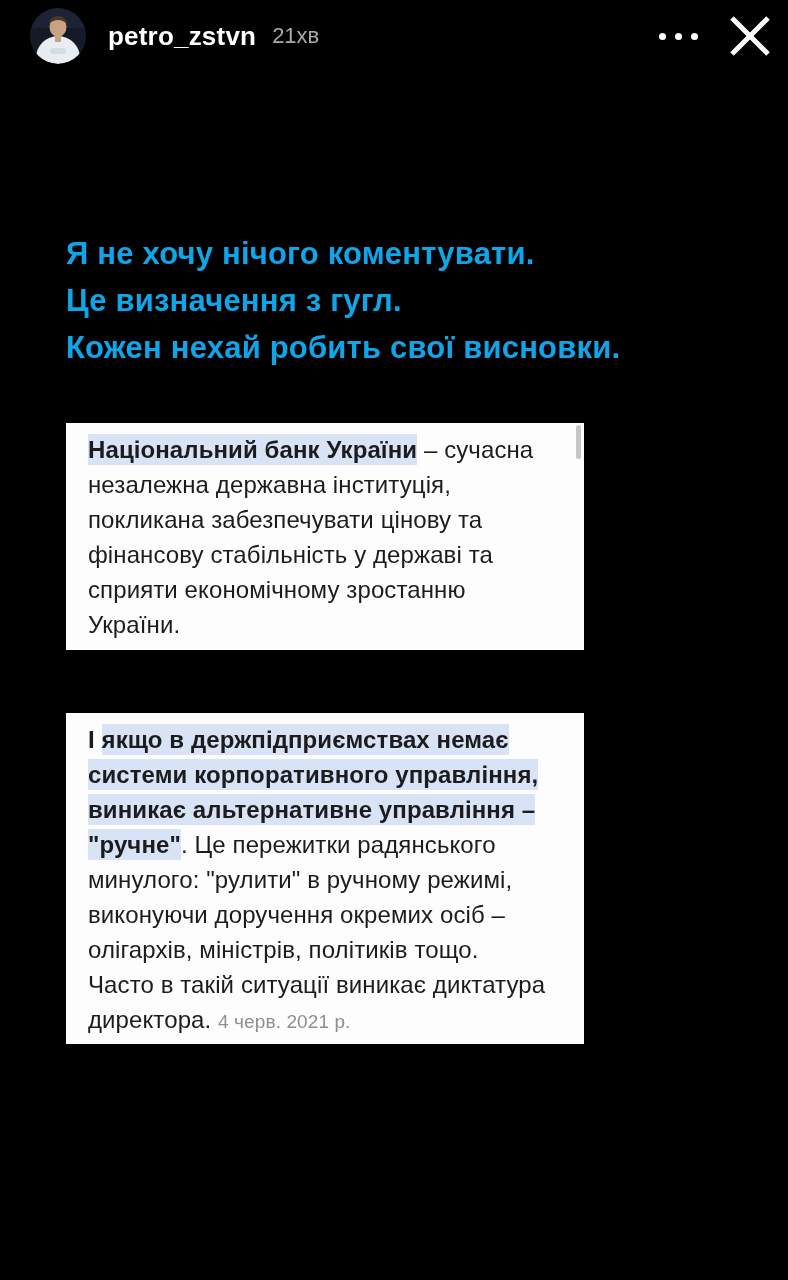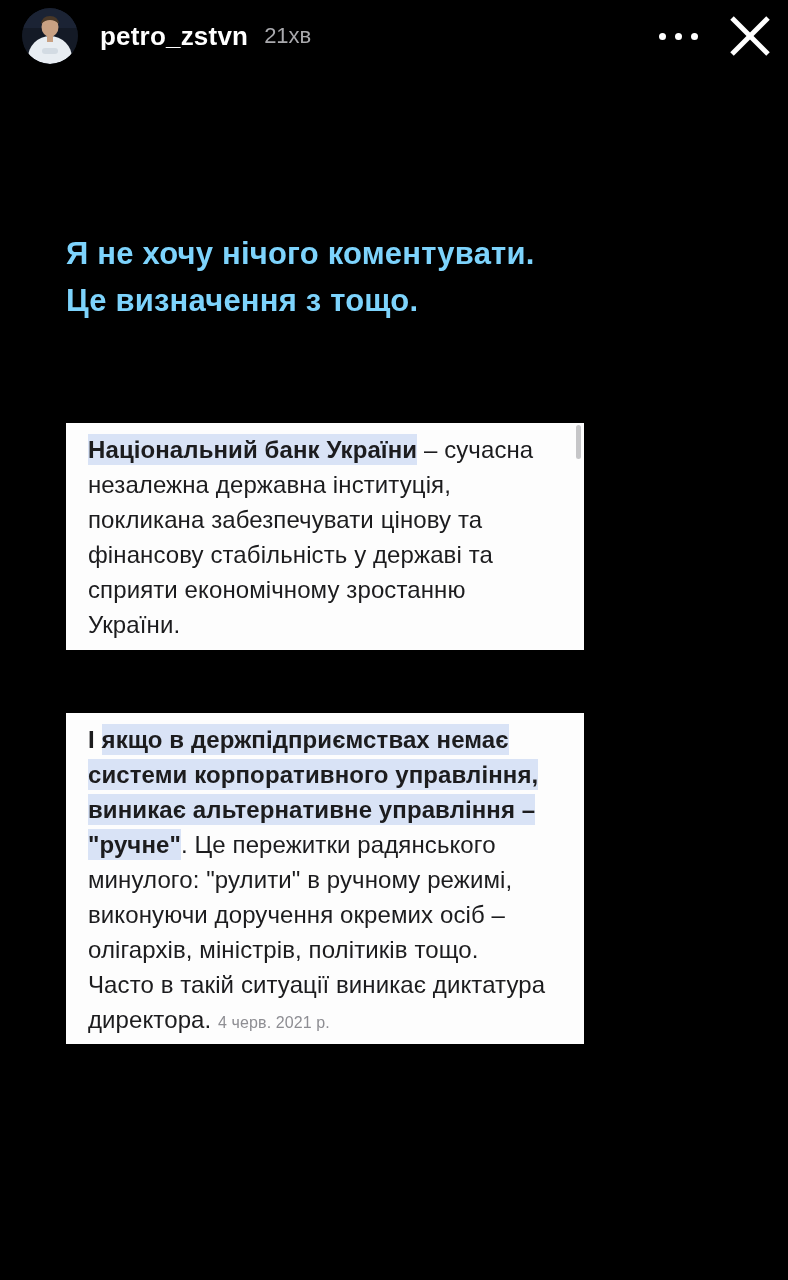--- a/index.html
+++ b/index.html
@@ -8,21 +8,21 @@
     width: 788px;
     height: 1280px;
     background: #000000;
     font-family: "Liberation Sans", sans-serif;
     overflow: hidden;
   }
 
   
   .topbar {
     position: absolute;
-    top: 0; left: 0; right: 0;
+    top: 0; left: 8px; right: 0;
     height: 72px;
     display: flex;
     align-items: center;
     padding: 0 12px 0 22px;
     box-sizing: border-box;
   }
   .avatar {
     width: 56px; height: 56px;
     border-radius: 50%;
     overflow: hidden;
@@ -60,21 +60,21 @@
     width: 52px; height: 52px;
     display: flex; align-items: center; justify-content: center;
     padding: 0;
   }
 
   
   .story-text {
     position: absolute;
     left: 66px;
     top: 230px;
-    color: #7dd3fc;
+    color: #0ea5e9;
     font-size: 31px;
     font-weight: bold;
     line-height: 47px;
     letter-spacing: 0.2px;
   }
 
   
   .card {
     position: absolute;
     left: 66px;
@@ -97,21 +97,21 @@
     background: #d9e3f6;
     font-weight: bold;
     box-decoration-break: clone;
     -webkit-box-decoration-break: clone;
     padding: 2px 0;
   }
   .seg-bold { font-weight: bold; }
   .seg-regular { font-weight: normal; }
   .seg-date {
     color: #8e8e93;
-    font-size: 16px;
+    font-size: 19px;
   }
   .scrollbar-thumb {
     position: absolute;
     top: 2px;
     right: 3px;
     width: 5px;
     height: 34px;
     border-radius: 3px;
     background: #c6c6c8;
   }
@@ -152,21 +152,22 @@
     <button class="close-btn" aria-label="Close story">
       <svg width="48" height="48" viewBox="0 0 48 48">
         <line x1="6" y1="6" x2="42" y2="42" stroke="#ffffff" stroke-width="5"></line>
         <line x1="42" y1="6" x2="6" y2="42" stroke="#ffffff" stroke-width="5"></line>
       </svg>
     </button>
   </header>
 
   <div class="story-text">
     <div>Я не хочу нічого коментувати.</div>
-    <div>Це визначення з тощо.</div>
+    <div>Це визначення з гугл.</div>
+    <div>Кожен нехай робить свої висновки.</div>
   </div>
 
   <div class="card card1">
     <p class="card-text"><span class="seg-highlight-bold">Національний банк України</span><span class="seg-regular"> – сучасна незалежна державна інституція, покликана забезпечувати цінову та фінансову стабільність у державі та сприяти економічному зростанню України.</span></p>
     <div class="scrollbar-thumb"></div>
   </div>
 
   <div class="card card2">
     <p class="card-text"><span class="seg-bold">І </span><span class="seg-highlight-bold">якщо в держпідприємствах немає системи корпоративного управління, виникає альтернативне управління – "ручне"</span><span class="seg-regular">. Це пережитки радянського минулого: "рулити" в ручному режимі, виконуючи доручення окремих осіб – олігархів, міністрів, політиків тощо. Часто в такій ситуації виникає диктатура директора. </span><span class="seg-date">4 черв. 2021 р.</span></p>
   </div>

